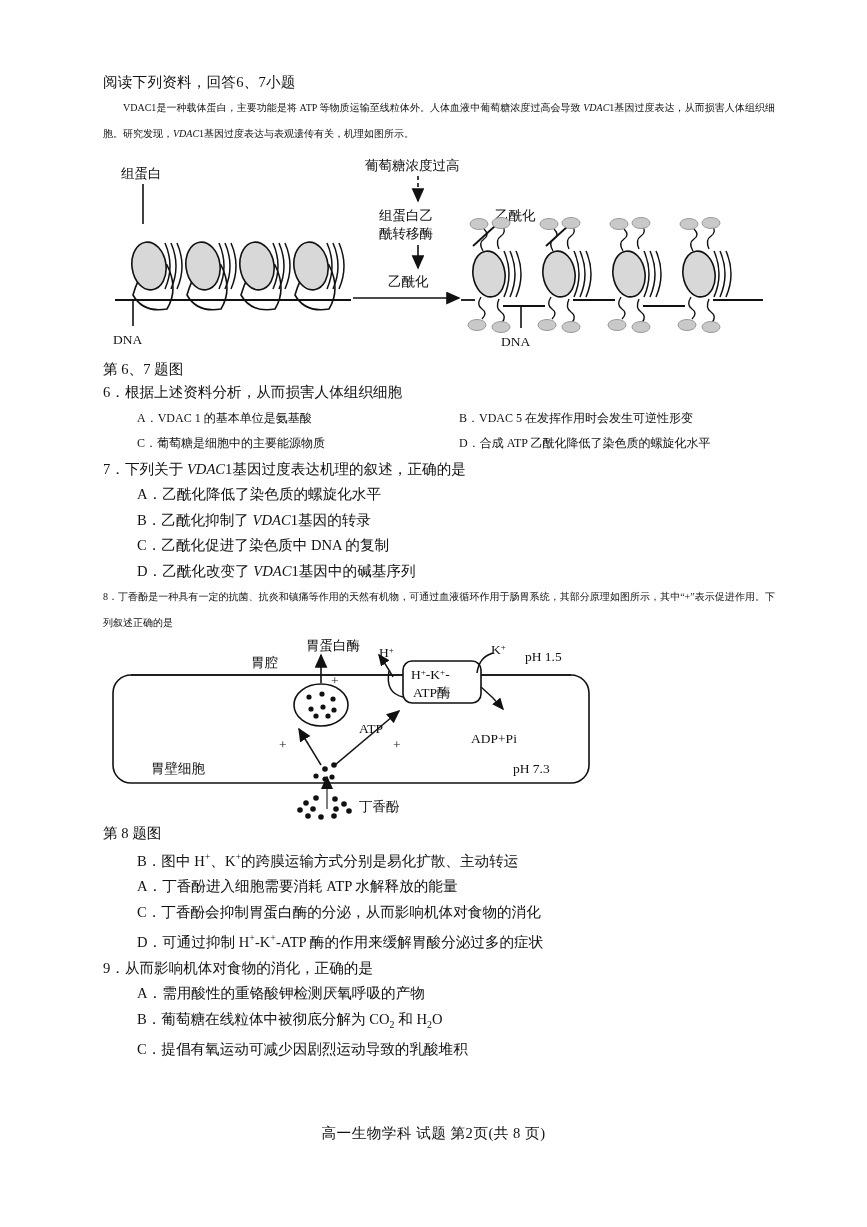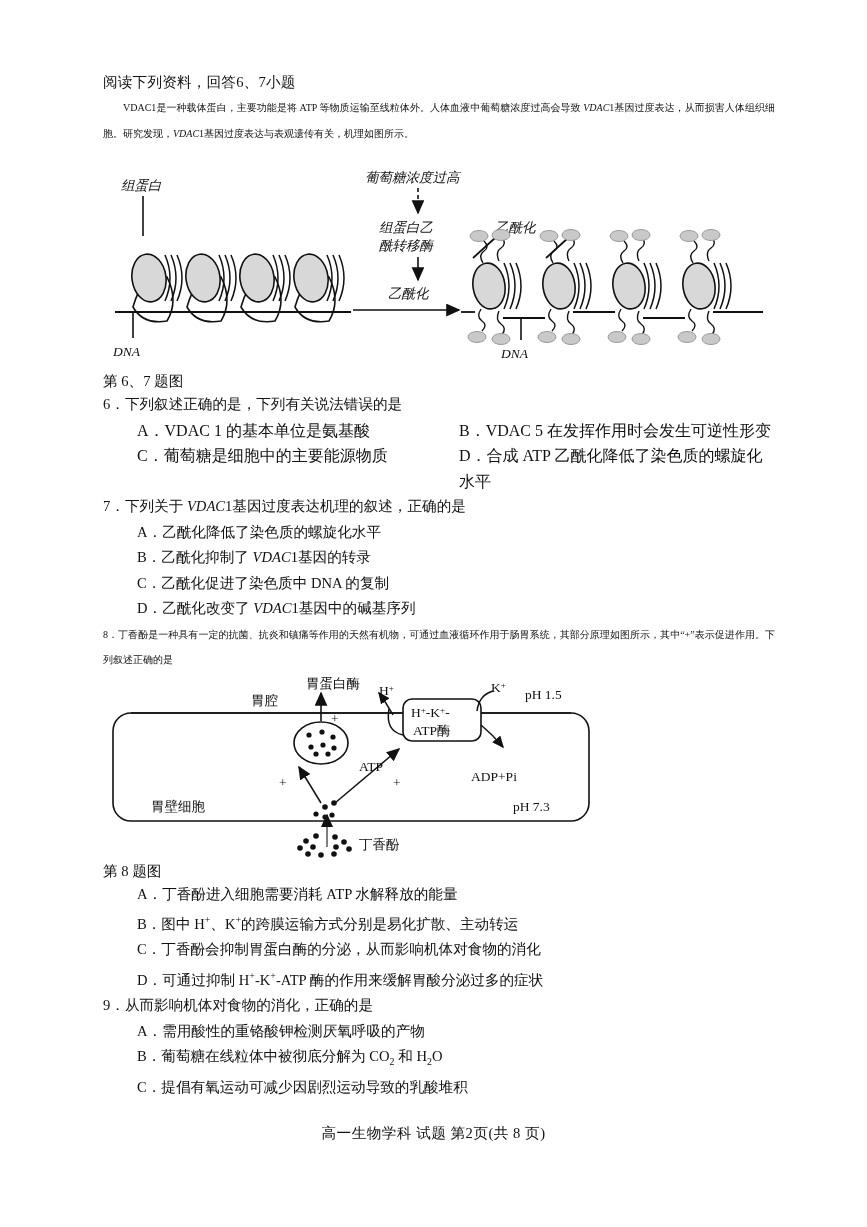--- a/index.html
+++ b/index.html
@@ -51,21 +51,21 @@
     margin: 0;
   }
   .opt {
     font-size: 14.6px;
     line-height: 25.5px;
     margin: 0;
     padding-left: 34px;
   }
   .opt-two {
     display: flex;
-    font-size: 16px;
+    font-size: 12px;
     line-height: 25.5px;
     padding-left: 34px;
   }
   .opt-two > span:first-child { width: 322px; flex: 0 0 322px; }
 
   .figcap {
     font-size: 14.6px;
     line-height: 22px;
     margin: 0;
   }
@@ -82,22 +82,21 @@
 
   sub, sup { font-size: 68%; }
   sup { vertical-align: super; }
   sub { vertical-align: sub; }
 
   
   .fig1 {
     position: relative;
     width: 672px;
     height: 208px;
-    margin: 16px 0 0 0;
-    font-style: italic;
+    margin: 4px 0 0 0;
   }
   .fig1 svg, .fig2 svg { display: block; }
 
   .fig2 {
     position: relative;
     width: 672px;
     height: 185px;
     margin: 2px 0 0 0;
   }
 
@@ -264,21 +263,21 @@
             <path d="M26 149 q-4 9 2 13 q6 4 1 11" fill="none" stroke="#111" stroke-width="1.4"></path>
             <ellipse cx="4" cy="175" rx="9" ry="5.5" fill="#c9c9c9" stroke="#9a9a9a" stroke-width="1"></ellipse>
             <ellipse cx="28" cy="177" rx="9" ry="5.5" fill="#c9c9c9" stroke="#9a9a9a" stroke-width="1"></ellipse>
           </g>
         </g>
       </svg>
     </div>
 
     <p class="figcap">第 6、7 题图</p>
 
-    <p class="qstem"><span>6．</span><span>下列叙述正确的是，下列有关说法错误的是</span></p>
+    <p class="qstem"><span>6．</span><span>根据上述资料分析，从而损害人体组织细胞</span></p>
     <div class="opt-two">
       <span>A．VDAC 1 的基本单位是氨基酸</span>
       <span>B．VDAC 5 在发挥作用时会发生可逆性形变</span>
     </div>
     <div class="opt-two">
       <span>C．葡萄糖是细胞中的主要能源物质</span>
       <span>D．合成 ATP 乙酰化降低了染色质的螺旋化水平</span>
     </div>
 
     <p class="qstem"><span>7．</span><span>下列关于 </span><span class="ital">VDAC</span><span>1基因过度表达机理的叙述，正确的是</span></p>
@@ -377,22 +376,22 @@
           <circle cx="205" cy="179" r="2.8"></circle>
             <circle cx="218" cy="180" r="2.8"></circle>
           <circle cx="231" cy="179" r="2.8"></circle>
         </g>
         <text class="lbl-cn" x="256" y="174">丁香酚</text>
       </svg>
     </div>
 
     <p class="figcap">第 8 题图</p>
 
+    <p class="opt">B．图中 H<sup>+</sup>、K<sup>+</sup>的跨膜运输方式分别是易化扩散、主动转运</p>
     <p class="opt">A．丁香酚进入细胞需要消耗 ATP 水解释放的能量</p>
-    <p class="opt">B．图中 H<sup>+</sup>、K<sup>+</sup>的跨膜运输方式分别是易化扩散、主动转运</p>
     <p class="opt">C．丁香酚会抑制胃蛋白酶的分泌，从而影响机体对食物的消化</p>
     <p class="opt">D．可通过抑制 H<sup>+</sup>-K<sup>+</sup>-ATP 酶的作用来缓解胃酸分泌过多的症状</p>
 
     <p class="qstem"><span>9．</span><span>从而影响机体对食物的消化，正确的是</span></p>
     <p class="opt">A．需用酸性的重铬酸钾检测厌氧呼吸的产物</p>
     <p class="opt">B．葡萄糖在线粒体中被彻底分解为 CO<sub>2</sub> 和 H<sub>2</sub>O</p>
     <p class="opt">C．提倡有氧运动可减少因剧烈运动导致的乳酸堆积</p>
 
   </div>
 

